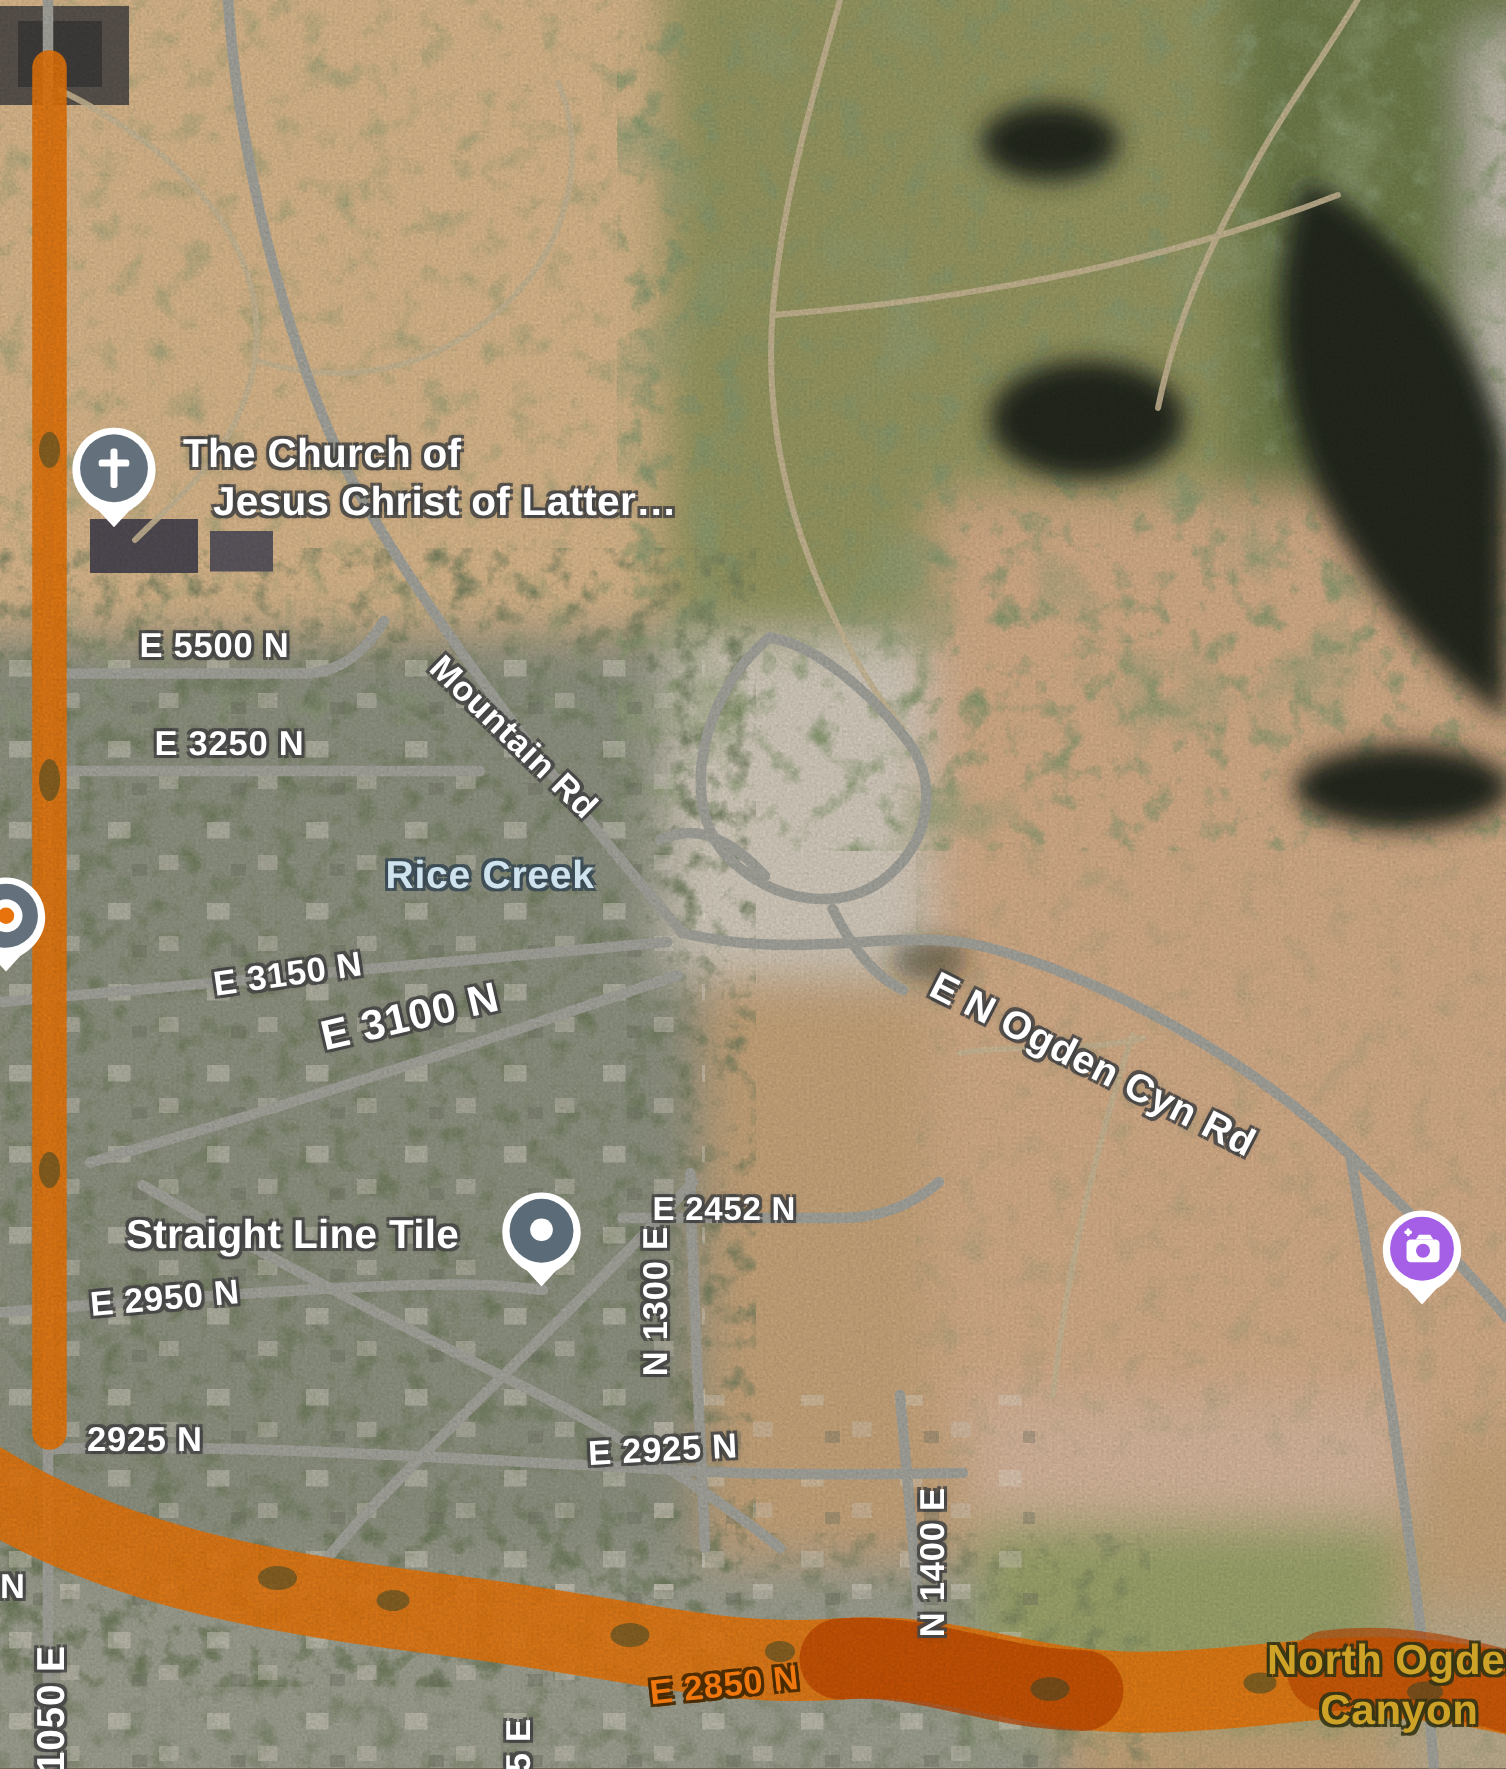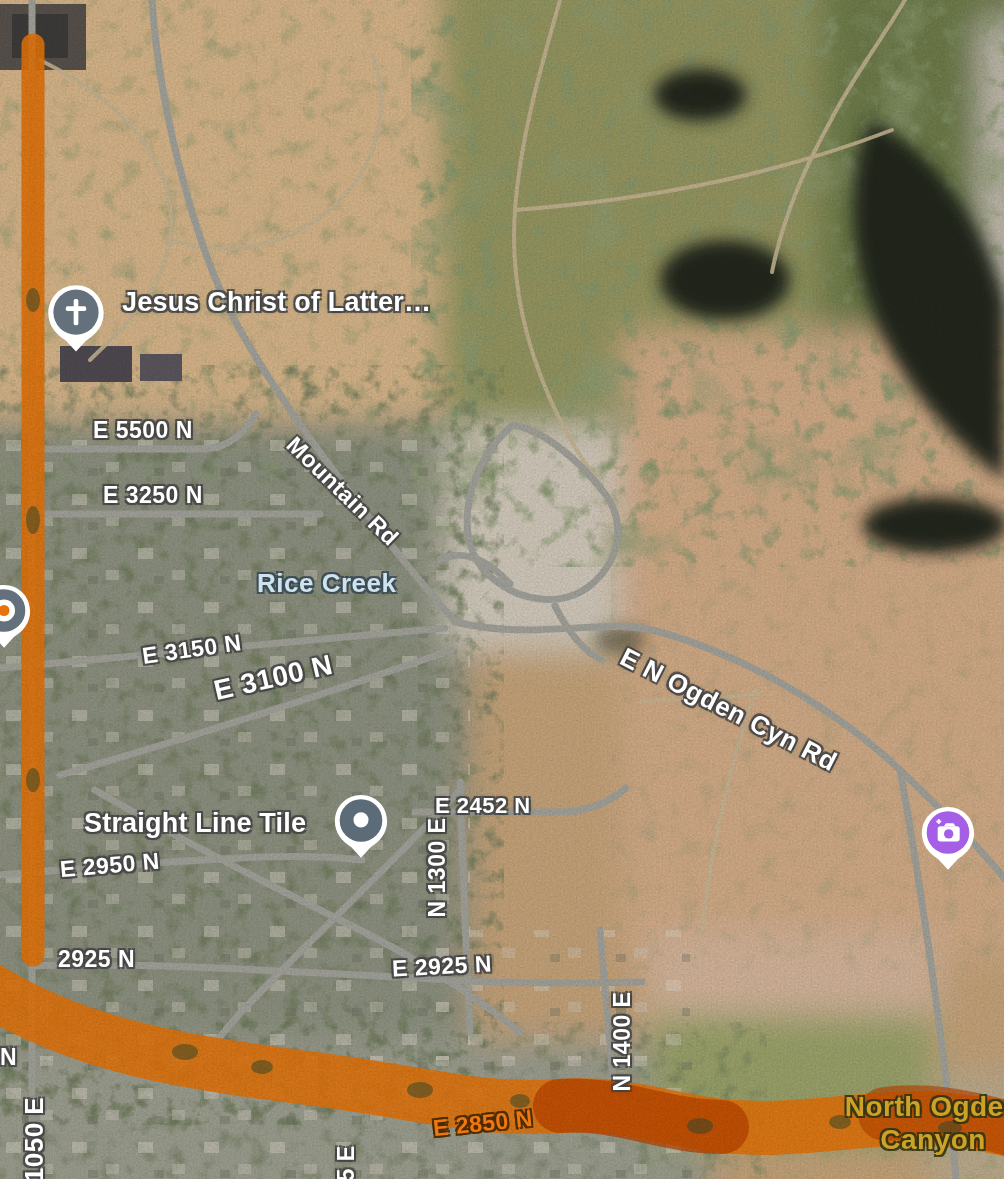--- a/index.html
+++ b/index.html
@@ -171,21 +171,22 @@
   <div class="lbl" style="left:0px;top:1044px;">N</div>
   <div class="lbl" style="left:-14px;top:1124px;transform:rotate(-90deg);width:96px;text-align:center;font-size:26px;">1050 E</div>
   <div class="lbl" style="left:318px;top:1150px;transform:rotate(-90deg);width:56px;text-align:center;">5 E</div>
   <div class="lbl traffic" style="left:433px;top:1110px;transform:rotate(-6deg);">E 2850 N</div>
   <div class="lbl canyon" style="left:828px;top:1090px;width:210px;">
     <span style="display:block;">North Ogden</span>
     <span style="display:block;">Canyon</span>
   </div>
 
   <div class="lbl poi churchlbl" style="left:122px;top:286px;">
-    <span style="display:block;">Jesus Christ of Latter…</span>
+    <span style="display:block;">The Church of</span>
+    <span style="display:block;margin-left:20px;">Jesus Christ of Latter…</span>
   </div>
   <div class="lbl poi" style="left:84px;top:808px;">Straight Line Tile</div>
 
   <div class="pin" style="left:46px;top:283px;">
     <svg width="60" height="70" viewBox="0 0 40 48">
       <path d="M20,1.5 C30.8,1.5 39,10 39,20.8 C39,28.8 34,35.4 27,39.4 L20,47 L13,39.4 C6,35.4 1,28.8 1,20.8 C1,10 9.2,1.5 20,1.5 Z" fill="#ffffff"></path>
       <circle cx="20" cy="20" r="15.5" fill="var(--c-church_pin,#64717c)"></circle>
       <rect x="18.4" y="11" width="3.2" height="18" rx="1.2" fill="#fff"></rect>
       <rect x="13" y="16" width="14" height="3.2" rx="1.2" fill="#fff"></rect>
     </svg>

